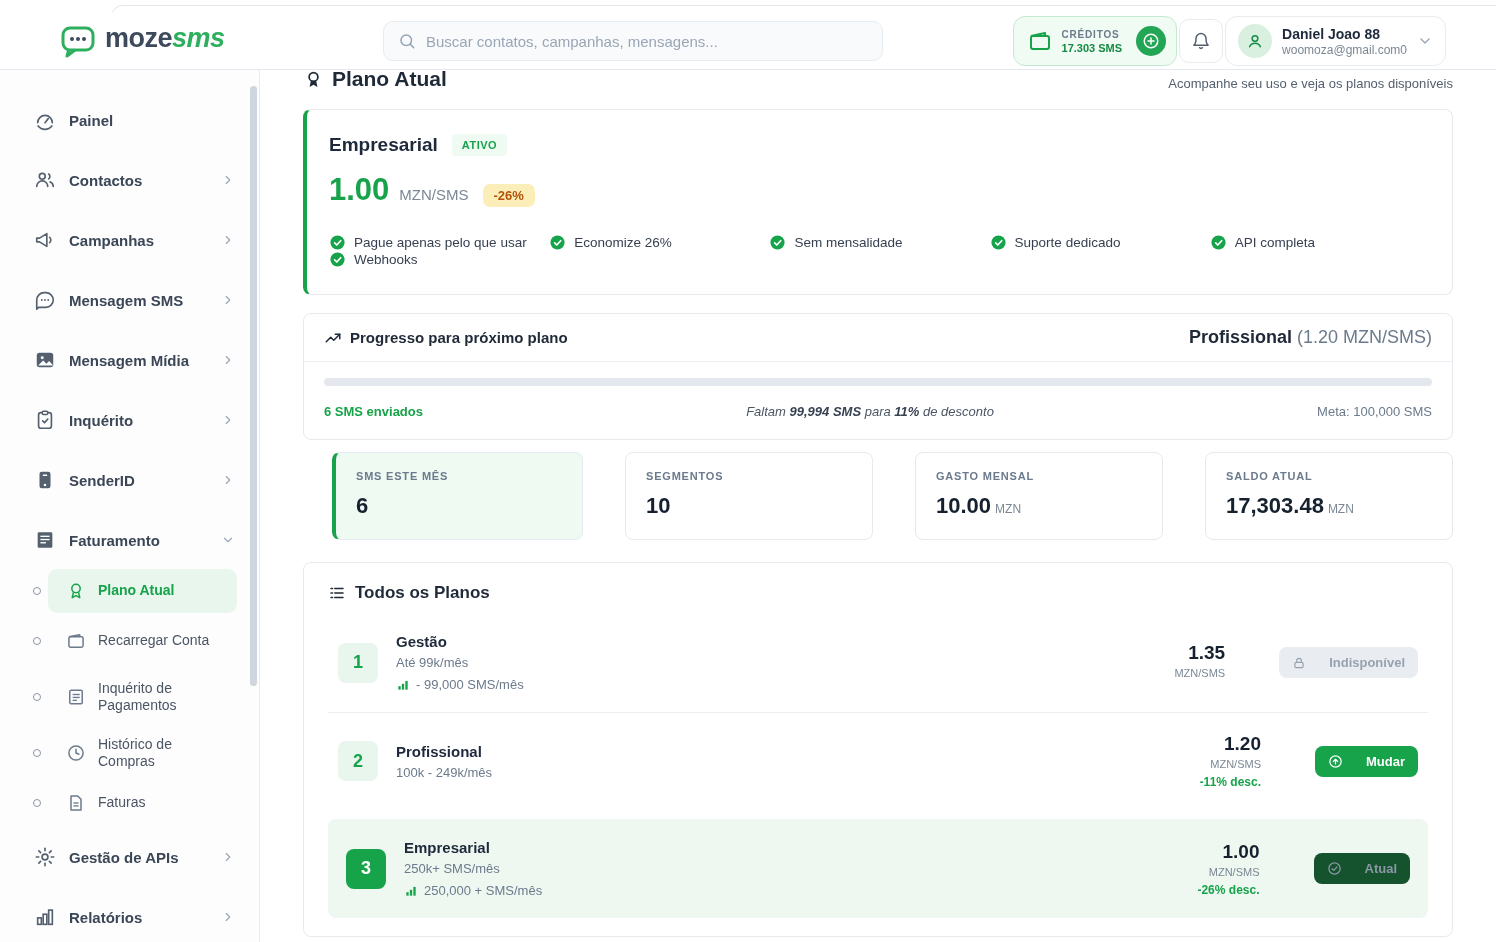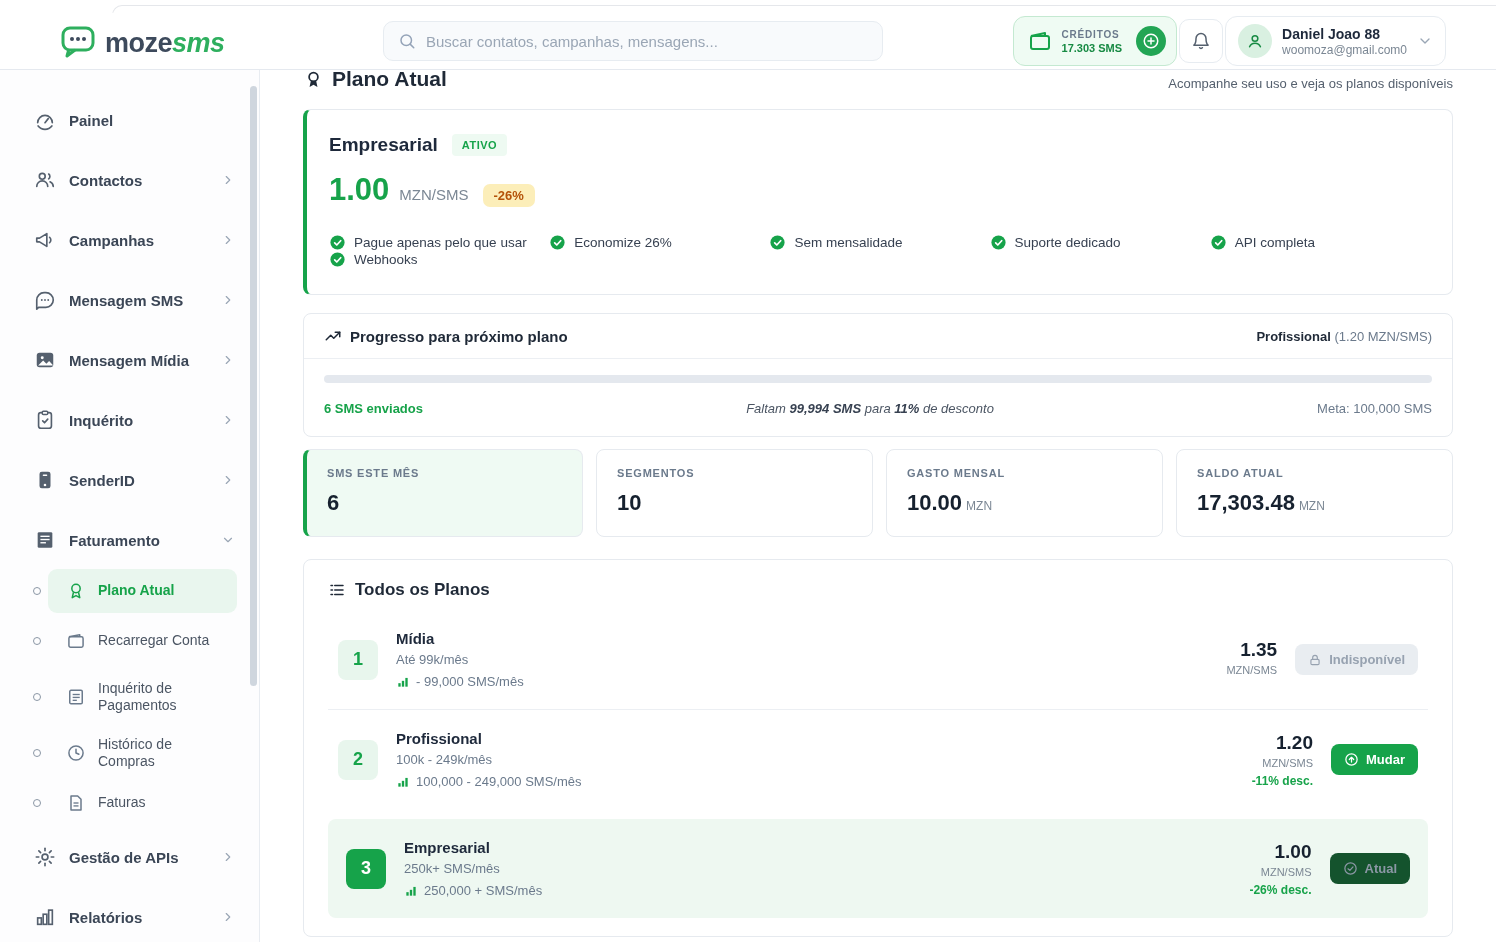--- a/index.html
+++ b/index.html
@@ -8,21 +8,21 @@
   .app { position:relative; width:1496px; height:942px; background:#fff; }
 
   
   .top-artifact { position:absolute; top:5px; left:112px; right:0; height:10px;
     border-top:1px solid #e5e7eb; border-left:1px solid #e5e7eb; border-top-left-radius:12px; }
 
   
   .header { position:absolute; top:13px; left:0; right:0; height:57px; background:#fff;
     border-bottom:1px solid #e5e9ef; z-index:5; }
   .logo { position:absolute; left:60px; top:50%; transform:translateY(-50%);
-    display:flex; align-items:flex-end; gap:9px; }
+    display:flex; align-items:flex-start; gap:9px; }
   .logo-text { font-size:27px; font-weight:bold; letter-spacing:-0.5px; }
   .logo-text .prefix { color:#3d4a5c; }
   .logo-text .suffix { color:#2eaf5e; font-style:italic; }
   .search { position:absolute; left:383px; top:50%; transform:translateY(-50%);
     width:500px; height:40px; background:#f8fafc; border:1px solid #e7ecf1; border-radius:10px;
     display:flex; align-items:center; padding:0 14px; gap:10px; }
   .search input { border:none; outline:none; background:transparent; font-size:15px;
     color:#334155; width:100%; font-family:"Liberation Sans", sans-serif; }
   .search input::placeholder { color:#9aa6b5; }
   .hright { position:absolute; right:50px; top:50%; transform:translateY(-50%);
@@ -83,34 +83,34 @@
     padding:4px 11px; border-radius:7px; margin-left:4px; }
   .features { display:grid; grid-template-columns:repeat(5,1fr); 
     margin-top:26px; }
   .feat { display:flex; align-items:center; gap:8px; font-size:13.5px; color:#374151; }
 
   .prog-card { margin-top:18px; border:1px solid #e6eaef; border-radius:8px; }
   .prog-head { display:flex; justify-content:space-between; align-items:center;
     padding:13px 20px; border-bottom:1px solid #eceff3; }
   .prog-title { display:flex; align-items:center; gap:8px; font-size:15px; font-weight:bold;
     color:#1f2937; }
-  .prog-next { font-size:13px; color:#6b7a8c; }
+  .prog-next { font-size:18px; color:#6b7a8c; }
   .prog-next b { color:#1f2937; }
   .prog-body { padding:16px 20px 20px; }
   .prog-bar { height:8px; background:#e4e8ee; border-radius:4px; overflow:hidden; }
   .prog-fill { height:100%; background:#16a34a; width:0; }
   .prog-meta { display:flex; justify-content:space-between; align-items:center; margin-top:18px; }
   .pm-left { font-size:13px; font-weight:bold; color:#17a34a; }
   .pm-center { font-size:13px; font-style:italic; color:#4b5563; }
   .pm-center b { color:#374151; }
   .pm-right { font-size:13px; color:#6b7a8c; }
 
   .stats-row { display:flex; gap:13px; margin-top:12px; }
   .stat-card { flex:1; border:1px solid #e6eaef; border-radius:8px; padding:17px 20px 20px;
-    background:#fff; }
+    background:#fff;margin-left:29px; }
   .stat-card.first { background:#effaf3; border-left:4px solid #16a34a; }
   .stat-label { font-size:11px; font-weight:bold; color:#6b7a8c; letter-spacing:0.8px; }
   .stat-value { font-size:22px; font-weight:bold; color:#16212f; margin-top:11px; }
   .stat-unit { font-size:12px; color:#7b8794; font-weight:normal; margin-left:4px; }
 
   .plans-card { margin-top:22px; border:1px solid #e6eaef; border-radius:8px;
     padding:20px 24px 18px; }
   .plans-title { display:flex; align-items:center; gap:9px; font-size:17px; font-weight:bold;
     color:#1f2937; }
   .plan-row { display:flex; align-items:center; padding:20px 10px; }
@@ -123,23 +123,23 @@
   .num-badge.solid { background:#16a34a; color:#fff; }
   .plan-info { margin-left:18px; flex:1; }
   .pi-name { font-size:15px; font-weight:bold; color:#1e293b; }
   .pi-range { font-size:13px; color:#6b7a8c; margin-top:5px; }
   .pi-sms { display:flex; align-items:flex-end; gap:6px; font-size:13px; color:#6b7a8c;
     margin-top:7px; }
   .plan-price { text-align:right; margin-right:18px; min-width:90px; }
   .pp-val { font-size:19px; font-weight:bold; color:#16212f; }
   .pp-unit { font-size:11px; color:#7b8794; margin-top:3px; }
   .pp-disc { font-size:12px; font-weight:bold; color:#17a34a; margin-top:5px; }
-  .btn { display:flex; align-items:center; gap:7px; border:none; border-radius:8px;
+  .btn { display:flex; align-items:center; gap:23px; border:none; border-radius:8px;
     font-size:13px; font-weight:bold; padding:8px 13px; cursor:pointer;
-    font-family:"Liberation Sans", sans-serif; }
+    font-family:"Liberation Sans", sans-serif;margin-left:36px; }
   .btn-disabled { background:#e9edf1; color:#97a2b0; }
   .btn-primary { background:#16a34a; color:#fff; }
   .btn-current { background:#14532d; color:#8b97a5; }
 
   svg { flex-shrink:0; display:block; }
 </style>
 </head>
 <body>
 
 <div class="app">
@@ -527,21 +527,21 @@
           <line x1="9" y1="12" x2="20" y2="12" stroke="#1f2937" stroke-width="2" stroke-linecap="round"></line>
           <line x1="4" y1="18" x2="6" y2="18" stroke="#1f2937" stroke-width="2" stroke-linecap="round"></line>
           <line x1="9" y1="18" x2="20" y2="18" stroke="#1f2937" stroke-width="2" stroke-linecap="round"></line>
         </svg>
         <span>Todos os Planos</span>
       </div>
 
       <div class="plan-row" style="margin-top:10px;">
         <div class="num-badge">1</div>
         <div class="plan-info">
-          <div class="pi-name">Mídia</div>
+          <div class="pi-name">Gestão</div>
           <div class="pi-range">Até 99k/mês</div>
           <div class="pi-sms">
             <svg width="14" height="14" viewBox="0 0 24 24">
                 <rect x="4" y="14" width="4" height="6" fill="#16a34a"></rect>
                 <rect x="10" y="10" width="4" height="10" fill="#16a34a"></rect>
                 <rect x="16" y="5" width="4" height="15" fill="#16a34a"></rect>
               </svg>
             <span>- 99,000 SMS/mês</span>
           </div>
         </div>
@@ -557,28 +557,20 @@
           </svg>
           <span>Indisponível</span>
         </button>
       </div>
 
       <div class="plan-row sep">
         <div class="num-badge">2</div>
         <div class="plan-info">
           <div class="pi-name">Profissional</div>
           <div class="pi-range">100k - 249k/mês</div>
-          <div class="pi-sms">
-            <svg width="14" height="14" viewBox="0 0 24 24">
-                <rect x="4" y="14" width="4" height="6" fill="#16a34a"></rect>
-                <rect x="10" y="10" width="4" height="10" fill="#16a34a"></rect>
-                <rect x="16" y="5" width="4" height="15" fill="#16a34a"></rect>
-              </svg>
-            <span>100,000 - 249,000 SMS/mês</span>
-          </div>
         </div>
         <div class="plan-price">
           <div class="pp-val">1.20</div>
           <div class="pp-unit">MZN/SMS</div>
           <div class="pp-disc">-11% desc.</div>
         </div>
         <button class="btn btn-primary">
           <svg width="15" height="15" viewBox="0 0 24 24">
             <circle cx="12" cy="12" r="9" fill="none" stroke="#fff" stroke-width="2"></circle>
             <polyline points="8.5,12 12,8.5 15.5,12" fill="none" stroke="#fff" stroke-width="2" stroke-linecap="round" stroke-linejoin="round"></polyline>

